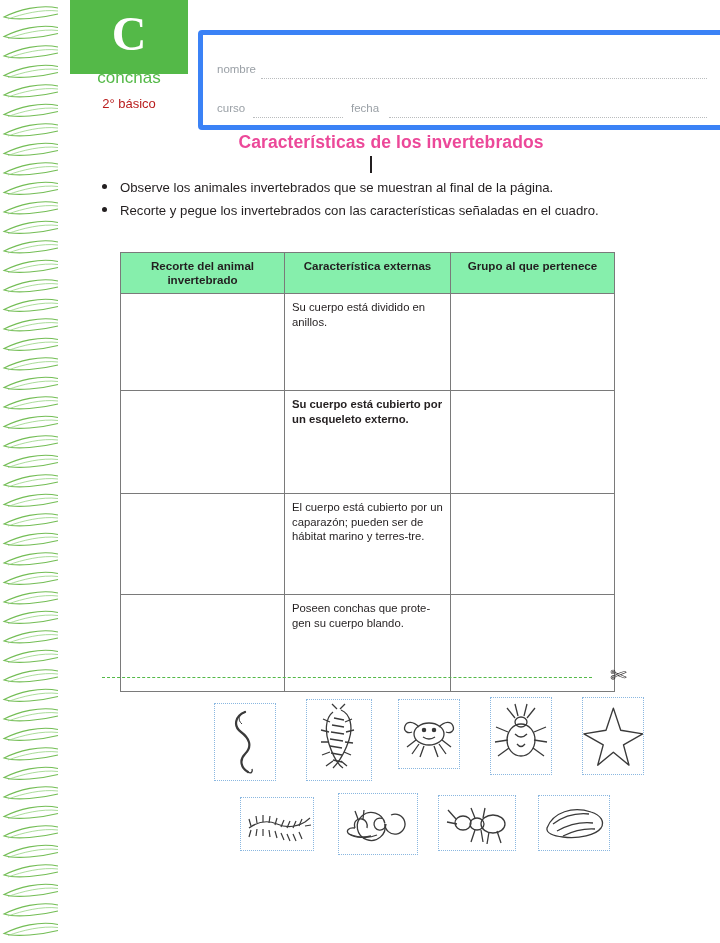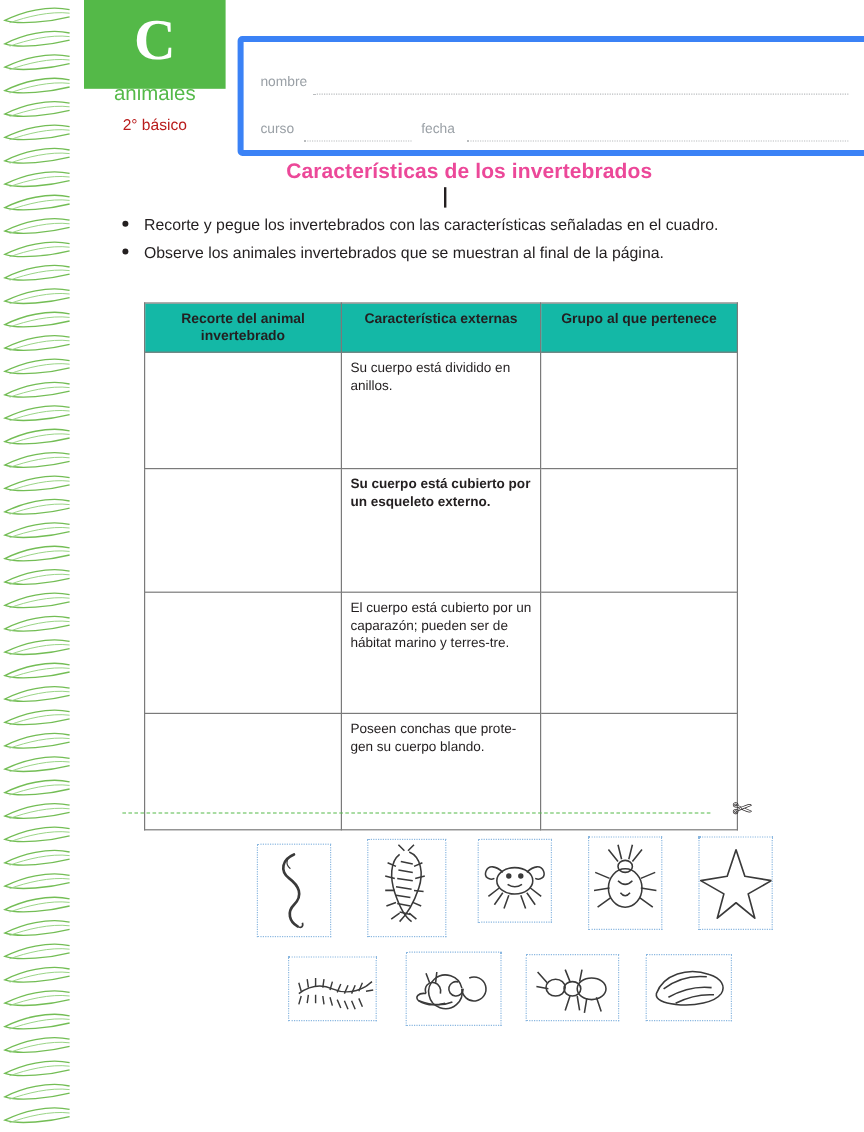--- a/index.html
+++ b/index.html
@@ -163,21 +163,21 @@
   table.grid {
     border-collapse: collapse;
     width: 494px;
     table-layout: fixed;
   }
   table.grid th, table.grid td {
     border: 1px solid #7a7a7a;
     vertical-align: top;
   }
   table.grid th {
-    background: #14b8a6;
+    background: #86efac;
     font-size: 11.6px;
     font-weight: bold;
     text-align: center;
     padding: 6px 4px;
     line-height: 14px;
     color: #231f20;
   }
   table.grid td {
     font-size: 11.3px;
     line-height: 14.5px;
@@ -406,44 +406,44 @@
     </g>
 
   </svg>
 </div>
 
 <div class="sheet">
 
   <div class="header">
     <div class="subject-box"></div>
     <div class="subject-letter">C</div>
-    <div class="subject-name">animales</div>
+    <div class="subject-name">conchas</div>
     <div class="subject-level">2° básico</div>
 
     <div class="fields">
       <div class="field-label lbl-nombre">nombre</div>
       <div class="dotline dl-nombre"></div>
       <div class="field-label lbl-curso">curso</div>
       <div class="dotline dl-curso"></div>
       <div class="field-label lbl-fecha">fecha</div>
       <div class="dotline dl-fecha"></div>
     </div>
   </div>
 
   <div class="title">Características de los invertebrados</div>
   <div class="caret"></div>
 
   <div class="instructions">
     <div class="ins-item">
       <span class="bullet"></span>
-      <span>Recorte y pegue los invertebrados con las características señaladas en el cuadro.</span>
+      <span>Observe los animales invertebrados que se muestran al final de la página.</span>
     </div>
     <div class="ins-item">
       <span class="bullet"></span>
-      <span>Observe los animales invertebrados que se muestran al final de la página.</span>
+      <span>Recorte y pegue los invertebrados con las características señaladas en el cuadro.</span>
     </div>
   </div>
 
   <div class="table-wrap">
     <table class="grid">
       <colgroup>
         <col class="col-a">
           <col class="col-b">
           <col class="col-c">
       </colgroup>

